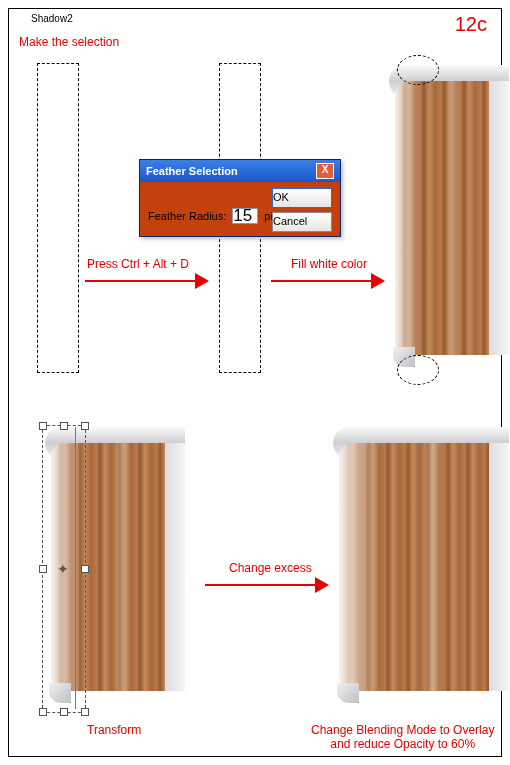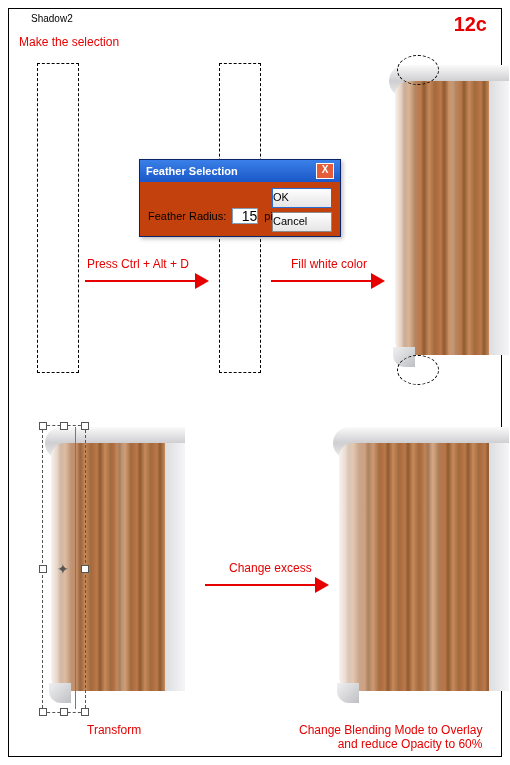--- a/index.html
+++ b/index.html
@@ -30,35 +30,35 @@
   .woodInner{position:absolute;left:6px;right:20px;top:16px;bottom:16px;border-top-left-radius:14px;border-bottom-left-radius:14px;overflow:hidden}
   
   .arrowShaft{height:2px;background:#e60000}
   .arrowHead{width:0;height:0;border-left:14px solid #e60000;border-top:8px solid transparent;border-bottom:8px solid transparent}
   
   .dlg{width:200px;background:#c2410c;border:1px solid #0a246a;font-size:11px;box-shadow:2px 2px 4px rgba(0,0,0,.25)}
   .dlgTitle{background:linear-gradient(#3a80e8,#1b57c8);color:#fff;font-weight:bold;padding:3px 6px;display:flex;justify-content:space-between;align-items:center}
   .dlgClose{width:16px;height:14px;background:#e45c3a;color:#fff;border:1px solid #fff;font-size:10px;line-height:12px;text-align:center;font-weight:bold}
   .dlgBody{padding:26px 8px 12px 8px;position:relative}
   .xpBtn{width:58px;height:18px;border:1px solid #8a8a8a;background:linear-gradient(#fefefe,#e5e5e5);font-size:11px;text-align:left;line-height:16px;margin-bottom:4px}
-  .xpInput{width:24px;height:14px;border:1px solid #7f9db9;background:#fff;text-align:right;font-size:14px;line-height:14px}
+  .xpInput{width:24px;height:14px;border:1px solid #7f9db9;background:#fff;text-align:left;font-size:17px;line-height:14px}
   
   .tbox{border:1px dashed #555}
   .thandle{width:6px;height:6px;border:1px solid #555;background:#fff;position:absolute}
   .tcross{font-size:14px;color:#555}
   
   .featherSel{border:1px dashed #000;border-radius:50%}
 </style>
 </head>
 <body>
 
 <div class="page">
 
   <div class="abs" style="left:22px;top:4px;font-size:10px">Shadow2</div>
-  <div class="abs red" style="right:14px;top:4px;font-size:20px;font-weight:bold">12c</div>
+  <div class="abs red" style="right:14px;top:4px;font-size:20px;font-weight:normal">12c</div>
   <div class="abs red" style="left:10px;top:26px">Make the selection</div>
 
   <div class="abs sel" style="left:28px;top:54px;width:40px;height:308px"></div>
 
   <div class="abs sel" style="left:210px;top:54px;width:40px;height:308px"></div>
 
   <div class="abs" style="left:380px;top:56px;width:120px;height:306px">
     <div class="metalTop"></div>
     <div class="metalR"></div>
     <div class="woodInner wood"></div>
@@ -128,16 +128,16 @@
   </div>
 
   <div class="abs" style="left:324px;top:418px;width:176px;height:280px">
     <div class="metalTop"></div>
     <div class="metalR"></div>
     <div class="woodInner wood"></div>
     <div class="corner"></div>
     <div class="metalBot"></div>
   </div>
 
-  <div class="abs red" style="left:290px;top:714px;white-space:pre;text-align:right">Change Blending Mode to Overlay
+  <div class="abs red" style="left:302px;top:714px;white-space:pre;text-align:center">Change Blending Mode to Overlay
 and reduce Opacity to 60%</div>
 
 </div>
 
 </body></html>

